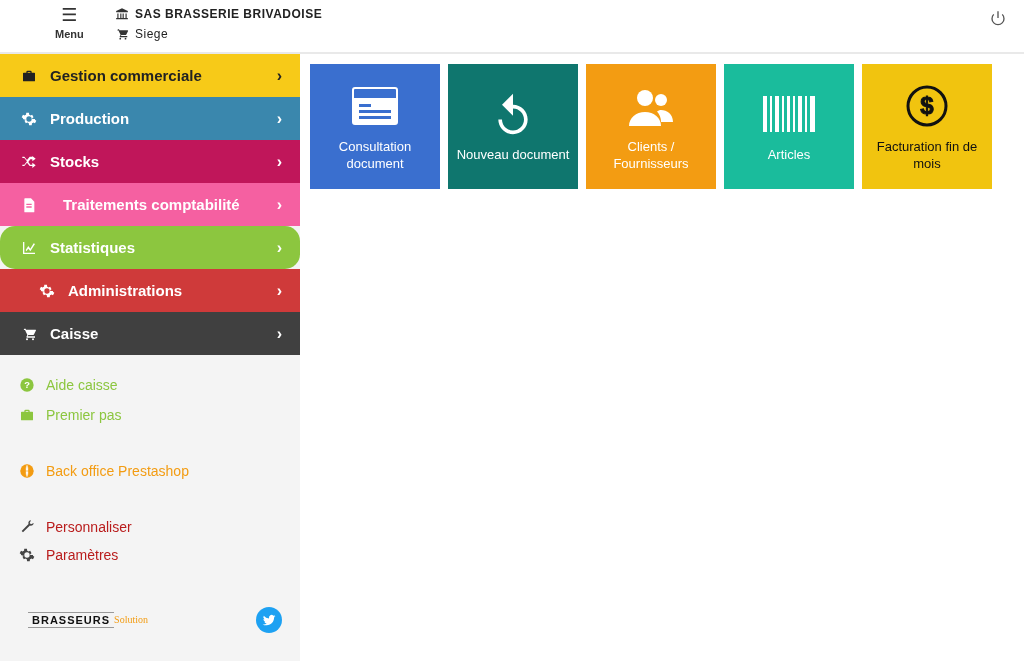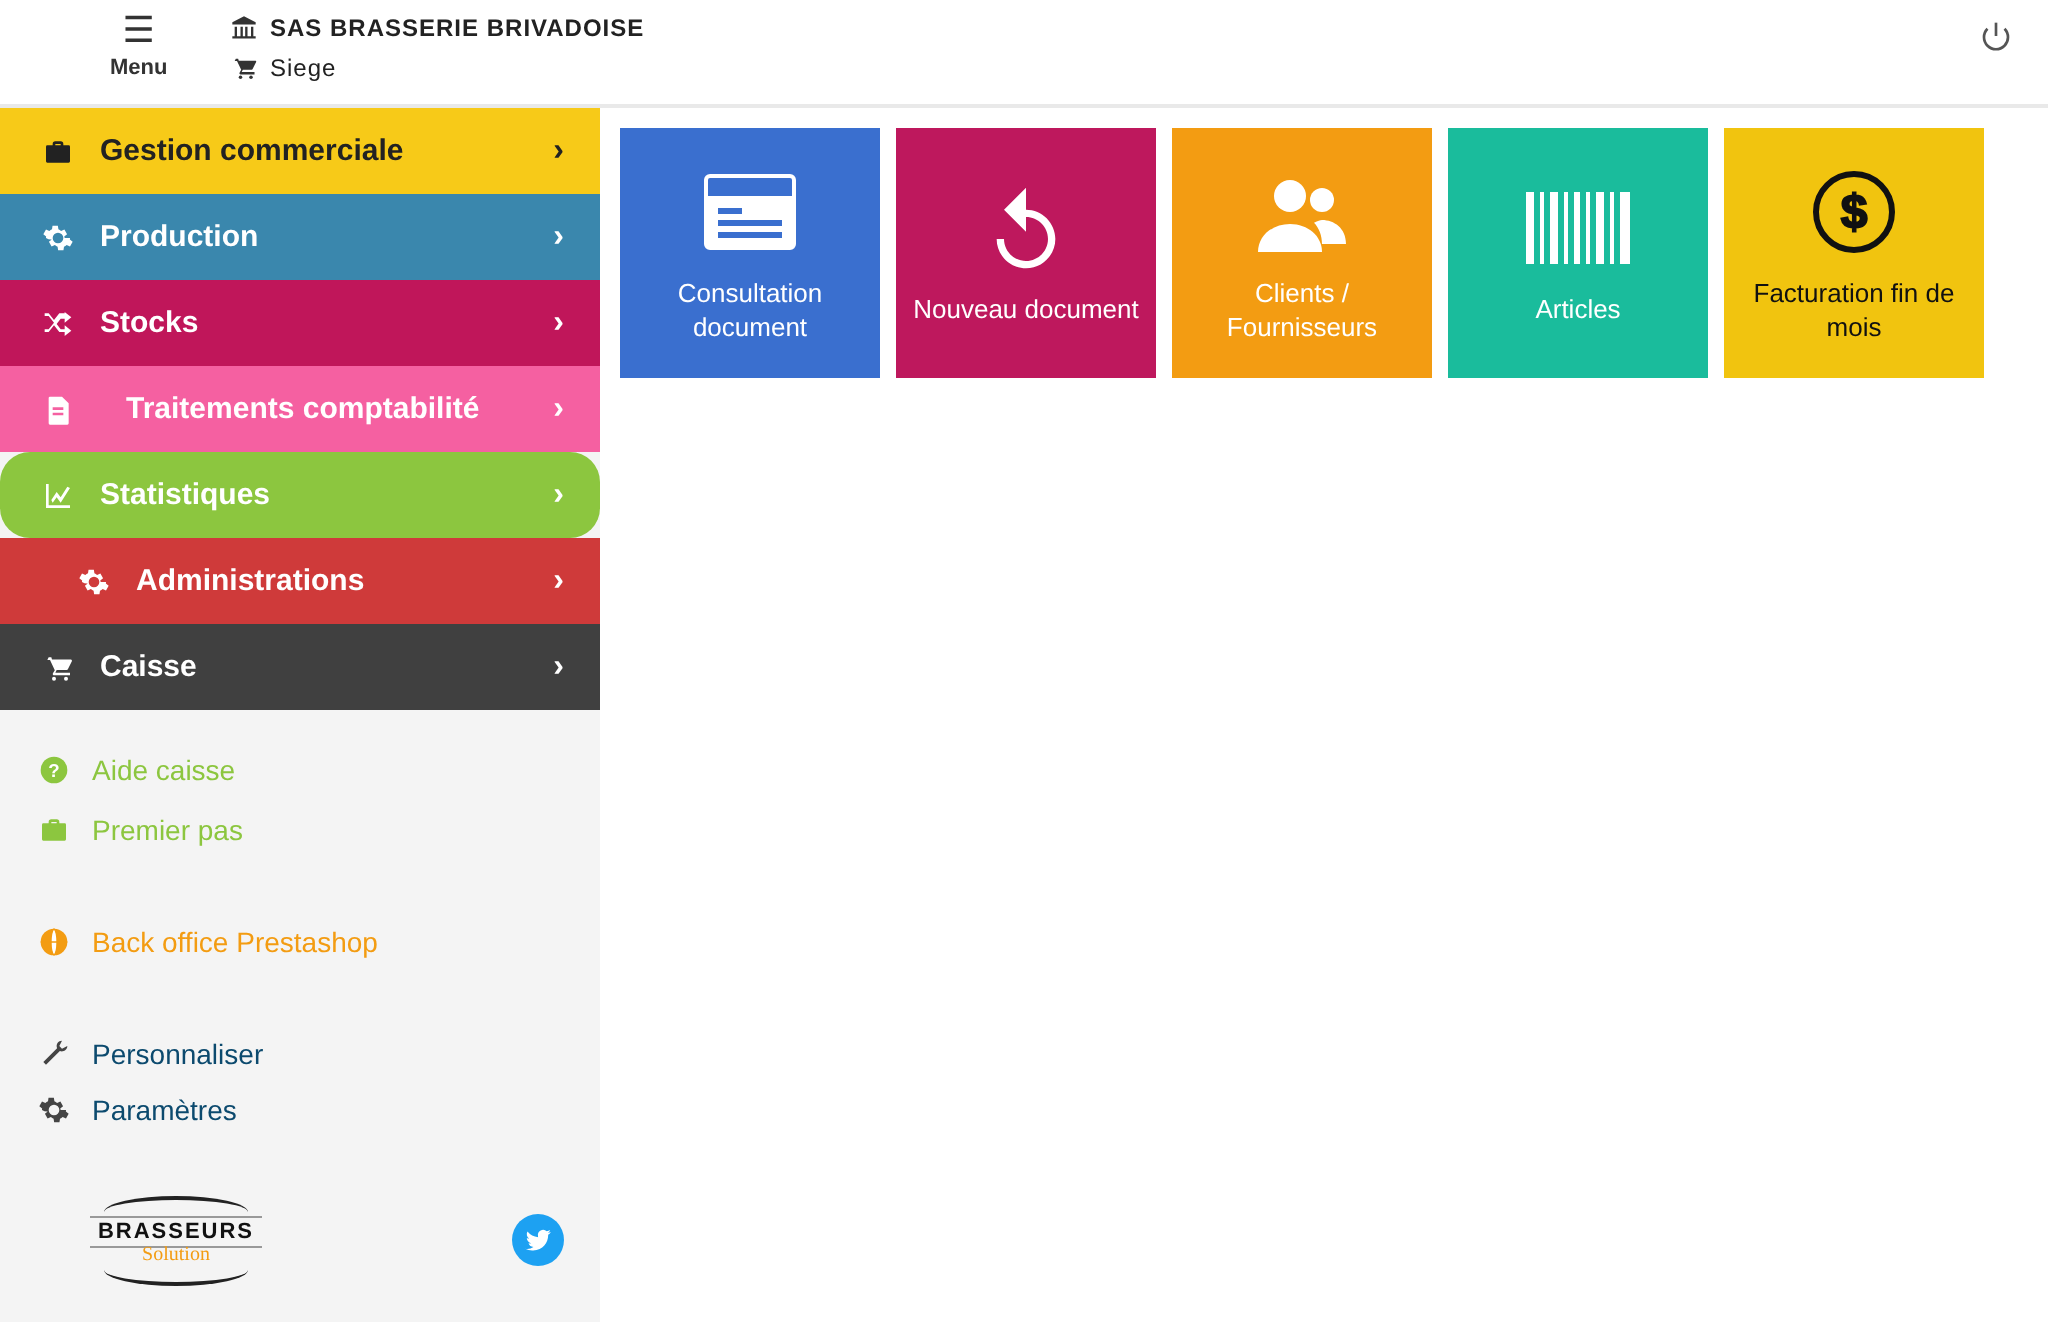--- a/index.html
+++ b/index.html
@@ -41,41 +41,41 @@
 .mnav li.teal    { background: #404040; }
 
 
 .links { padding: 22px 18px 10px; }
 .lnk { display: flex; align-items: center; gap: 10px; margin-bottom: 14px; cursor: pointer; font-size: 14px; }
 .lnk .ico { width: 18px; display: inline-flex; justify-content: center; }
 .lnk.g { color: #8cc63f; }
 .lnk.g .ico { color: #8cc63f; }
 .lnk.o { color: #f39c12; }
 .lnk.o .ico { color: #f39c12; }
-.lnk.gray { color: #0c4a6e; margin-bottom: 12px; }
+.lnk.gray { color: #b91c1c; margin-bottom: 12px; }
 .lnk.gray .ico { color: #444; }
 .link-spacer { height: 26px; }
 
 
 .sb-foot { display: flex; align-items: center; justify-content: space-between; padding: 10px 18px 0 28px; }
-.logo-box { width: 120px; height: 50px; display: flex; flex-direction: column; align-items: center; justify-content: center; }
+.logo-box { width: 120px; height: 50px; display: flex; flex-direction: row; align-items: center; justify-content: center; }
 .logo-box .arc    { width: 72px; height: 8px; border-top: 2px solid #222; border-radius: 50% 50% 0 0 / 100% 100% 0 0; margin-bottom: 2px; }
 .logo-box .arc.b  { transform: scaleY(-1); margin-top: 2px; margin-bottom: 0; }
 .logo-box .brand  { font-size: 11px; letter-spacing: 1px; font-weight: bold; color: #111; border-top: 1px solid #999; border-bottom: 1px solid #999; padding: 1px 4px; }
 .logo-box .sol    { font-size: 10px; color: #f39c12; font-family: cursive; margin-top: -2px; }
 .tw { width: 26px; height: 26px; background: #1da1f2; border-radius: 50%; display: flex; align-items: center; justify-content: center; cursor: pointer; }
 .tw svg { width: 14px; height: 14px; fill: #fff; }
 
 
 .tiles { display: flex; gap: 8px; }
 .tile { width: 130px; height: 125px; display: flex; flex-direction: column; align-items: center; justify-content: center; color: #fff; cursor: pointer; text-align: center; padding: 6px; }
 .tile .ti { height: 50px; display: flex; align-items: center; justify-content: center; margin-bottom: 8px; }
 .tile .tl { font-size: 13px; line-height: 1.25; }
 .tile.blue    { background: #3a6fcf; }
-.tile.pink    { background: #be185d; }
+.tile.pink    { background: #0f766e; }
 .tile.orange  { background: #f39c12; }
 .tile.teal    { background: #1abc9c; }
 .tile.yellow  { background: #f1c40f; color: #111; }
 .tile.yellow svg { stroke: #111; fill: #111; }
 
 
 .ico svg { width: 16px; height: 16px; fill: currentColor; }
 .chev { font-size: 16px; }
 </style>
 </head>

